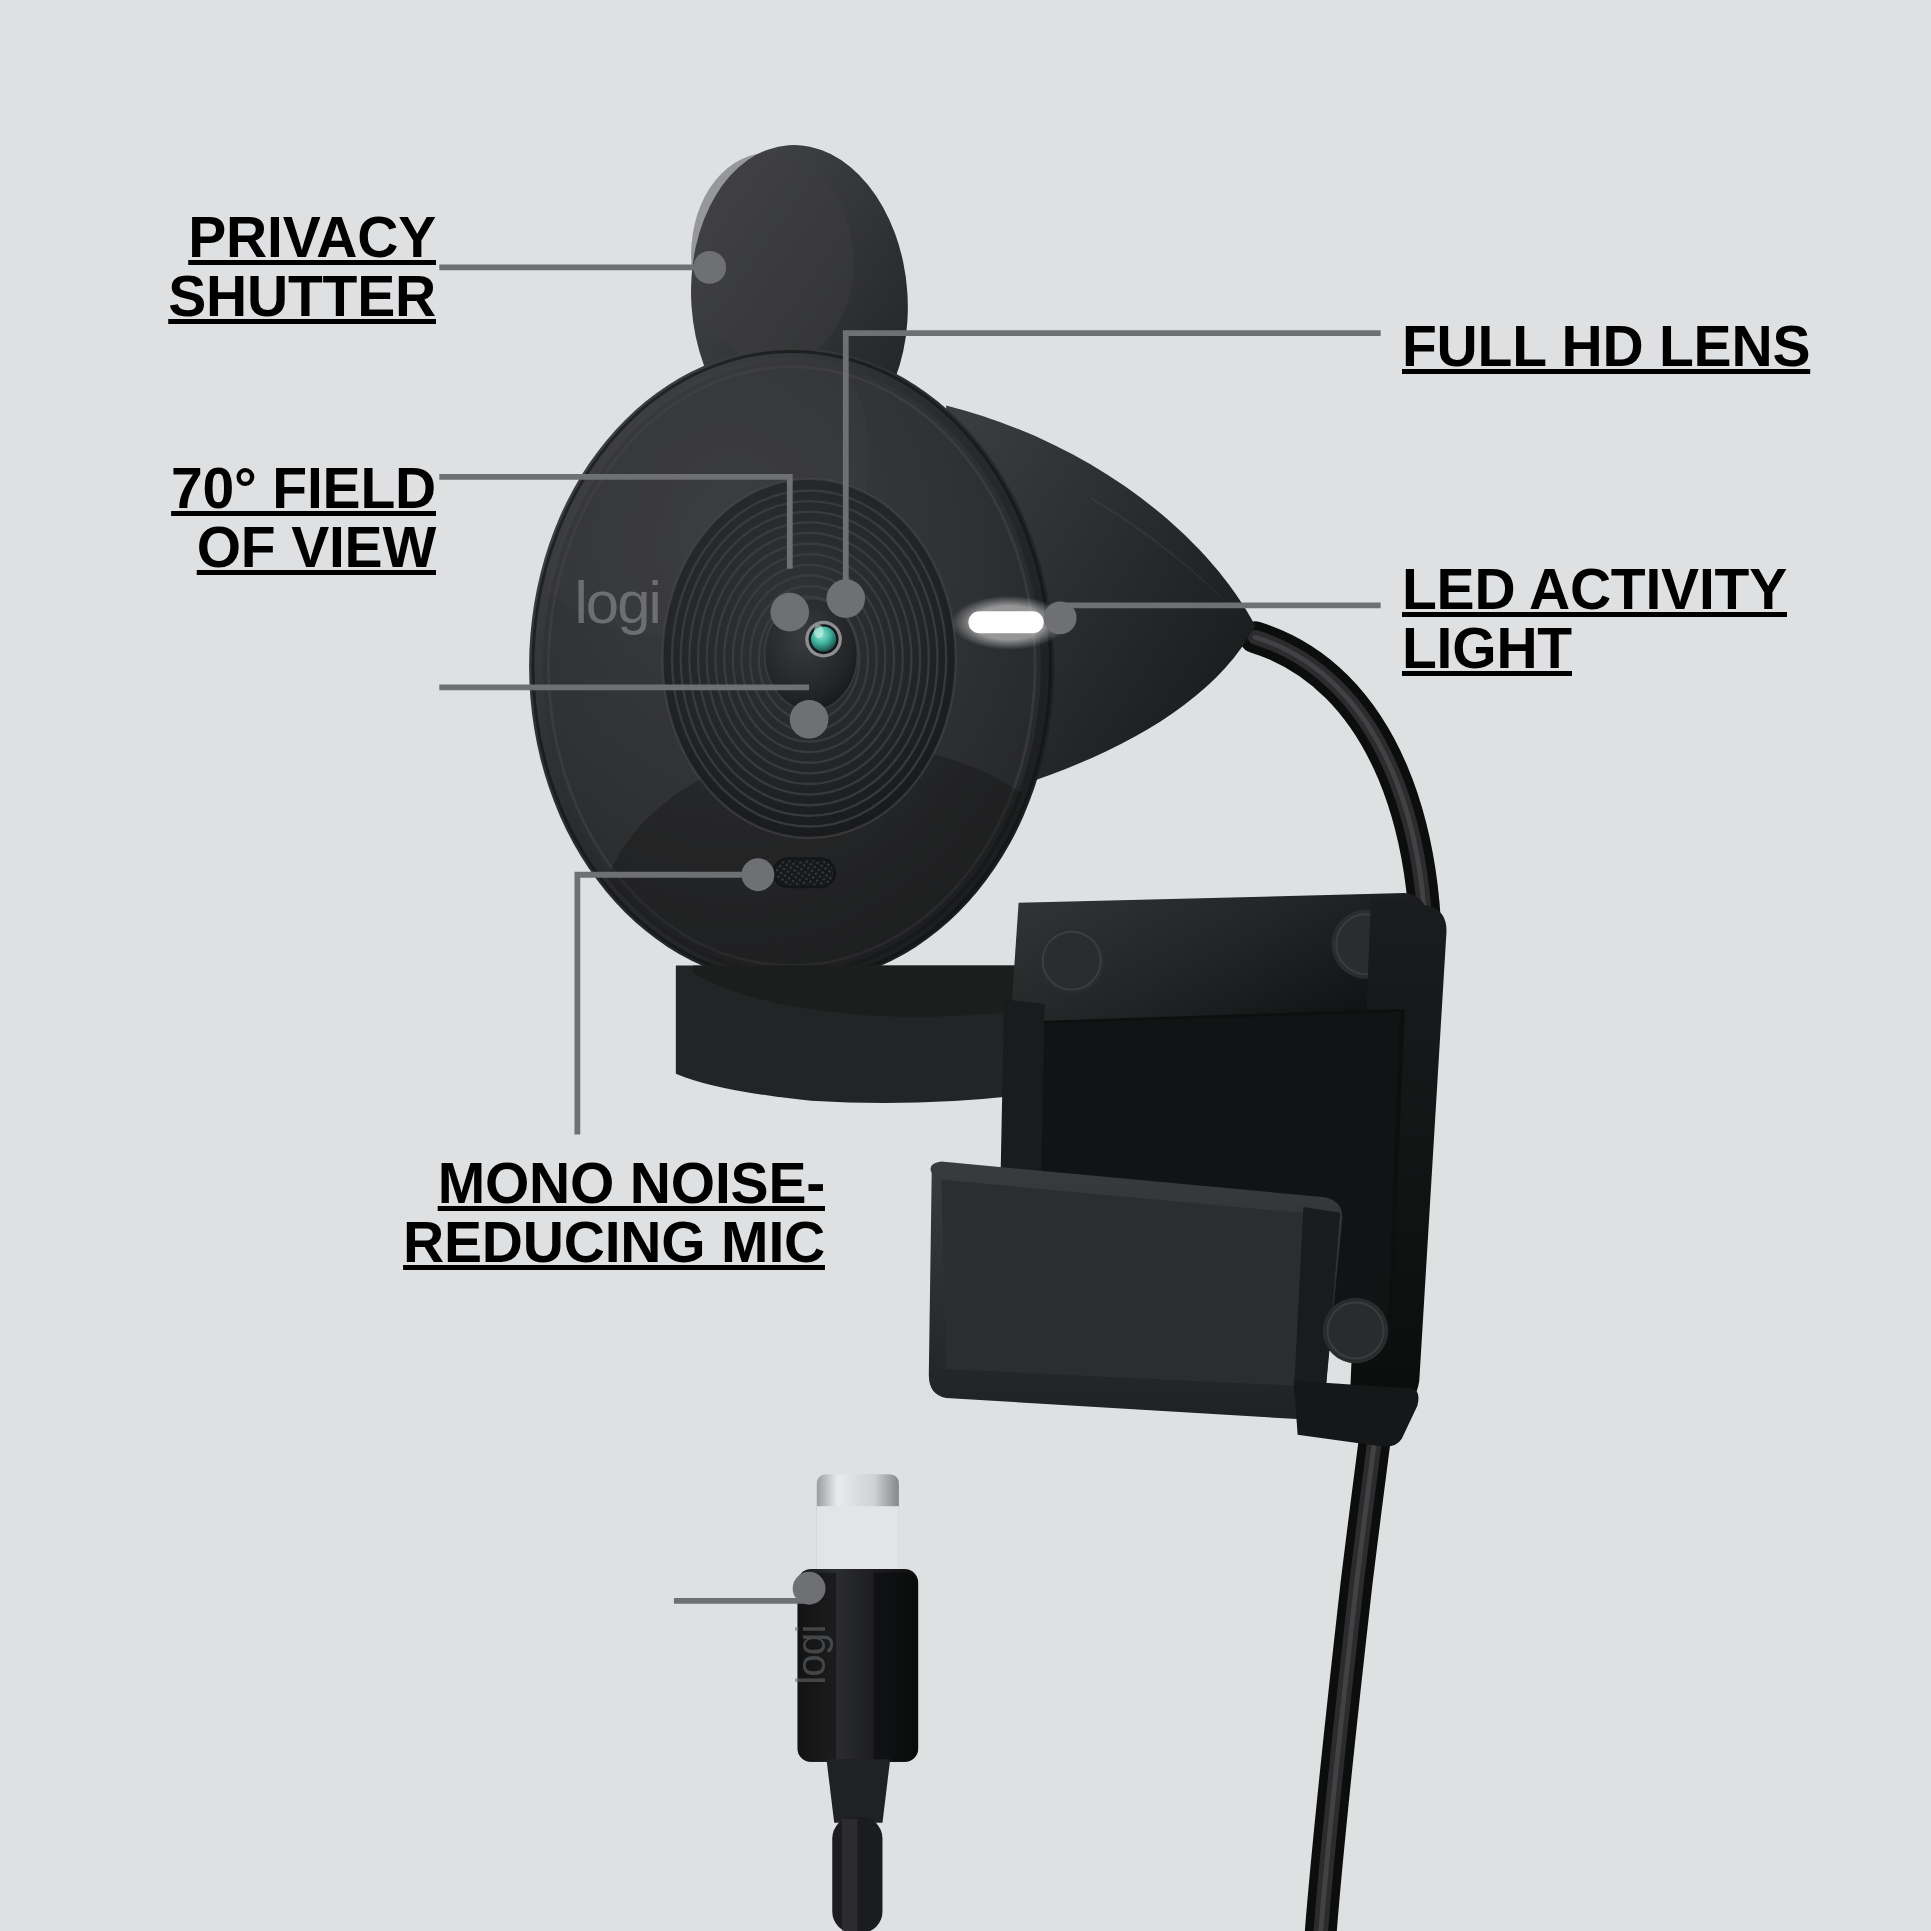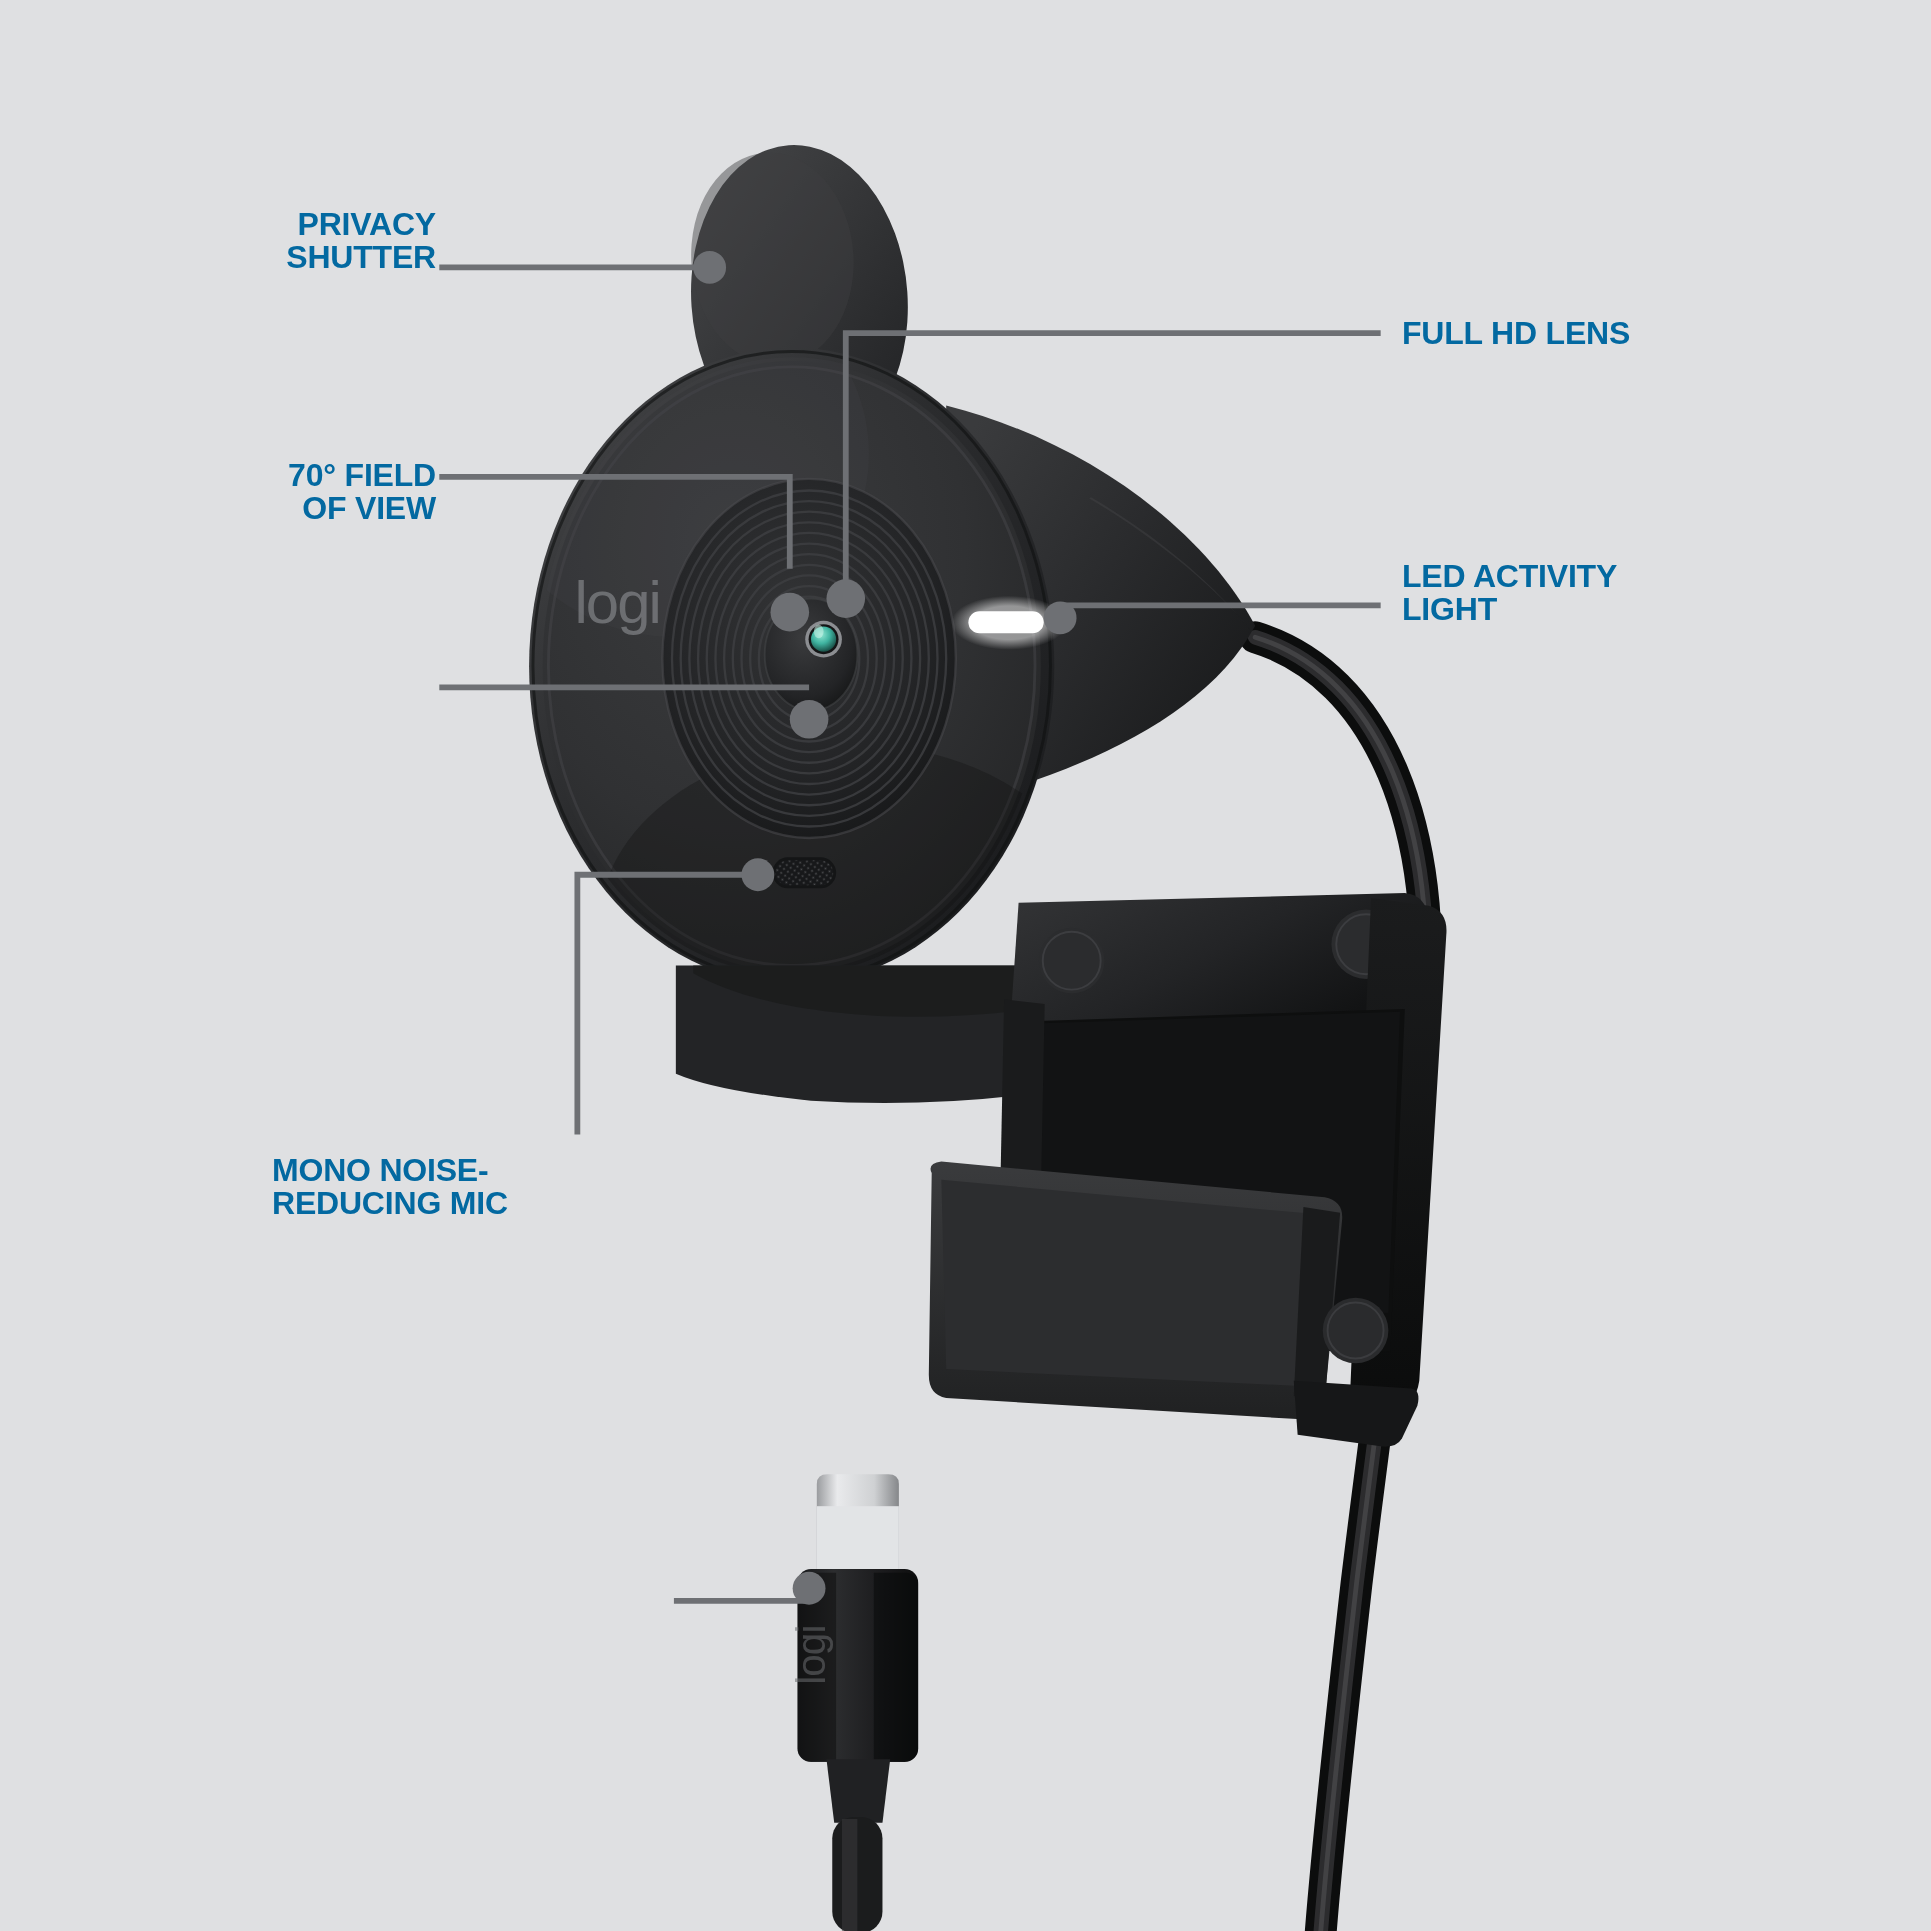--- a/index.html
+++ b/index.html
@@ -9,37 +9,38 @@
     background:#dfe0e2;
     font-family:"Liberation Sans","DejaVu Sans",sans-serif;
     overflow:hidden;
     position:relative;
   }
   #stage{position:absolute;left:0;top:0;width:1931px;height:1931px;}
   #art{position:absolute;left:0;top:0;width:1931px;height:1931px;}
 
   .callout{
     position:absolute;
-    color:#0369a1;
+    color:#000000;
     font-weight:700;
-    font-size:32px;
+    font-size:57px;
     line-height:1.04;
     letter-spacing:-0.2px;
     white-space:pre-line;
     text-transform:uppercase;
+    text-decoration:underline;
   }
   .callout.r{text-align:right;}
   .callout.l{text-align:left;}
   .callout.c{text-align:center;}
 
   
   #lbl-privacy      {left:  58px; top: 208px; width:378px;}
   #lbl-fov          {left:  58px; top: 415px; width:378px;margin-top:44px;}
   #lbl-autolight    {left:  58px; top: 618px; width:378px;}
-  #lbl-mono         {left: 272px; top:1154px; width:541px; text-align:left;}
+  #lbl-mono         {left: 284px; top:1154px; width:541px; text-align:right;}
   #lbl-usbc         {left: 193px; top:1530px; width:475px; text-align:right;}
   #lbl-fullhd       {left:1402px; top: 317px; width:502px;}
   #lbl-led          {left:1402px; top: 560px; width:502px;}
 </style>
 </head>
 <body>
 
 <div id="stage">
 
   <svg id="art" viewBox="0 0 2000 2000" xmlns="http://www.w3.org/2000/svg">

